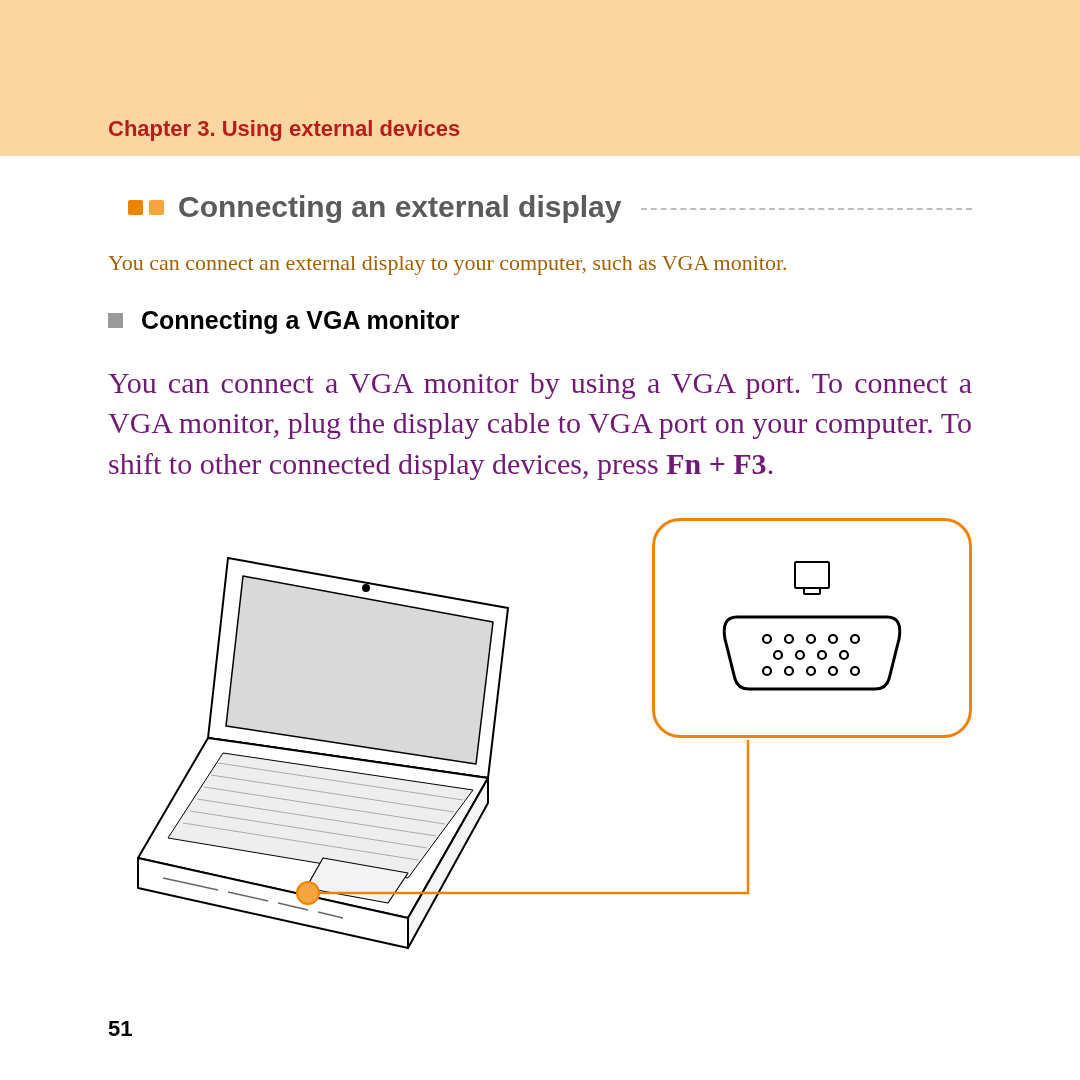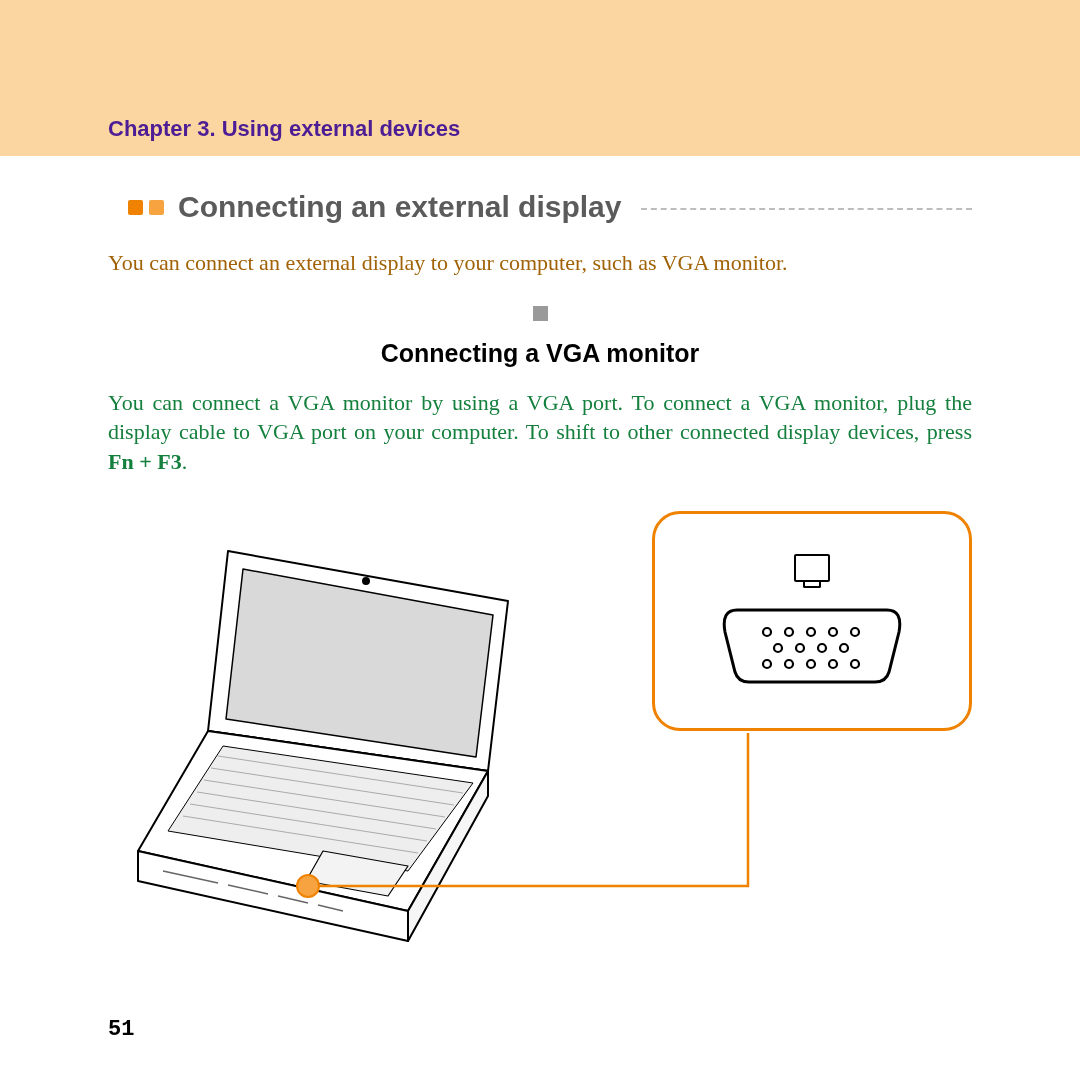--- a/index.html
+++ b/index.html
@@ -20,21 +20,21 @@
     width: 100%;
     position: relative;
   }
   .chapter-title {
     position: absolute;
     left: 108px;
     bottom: 14px;
     font-family: Arial, Helvetica, sans-serif;
     font-weight: bold;
     font-size: 22px;
-    color: #4c1d95;
+    color: #b91c1c;
   }
   .content {
     padding: 34px 108px 0 108px;
   }
   .h1-row {
     display: flex;
     align-items: center;
     gap: 6px;
     margin-bottom: 24px;
     padding-left: 20px;
@@ -66,37 +66,36 @@
     color: #a16207;
     line-height: 1.35;
     text-align: justify;
     text-justify: inter-word;
     margin: 0 0 28px 0;
   }
   .h2-row {
     display: flex;
     align-items: center;
     gap: 18px;
-    margin-bottom: 20px;
-    flex-direction: column;
+    margin-bottom: 28px;
   }
   .sq-grey {
     width: 15px; height: 15px;
     background: #9a9a9a;
     flex: 0 0 auto;
   }
   .h2-text {
     font-family: Arial, Helvetica, sans-serif;
     font-weight: bold;
     font-size: 25px;
     color: #000;
   }
   .body-p {
-    font-size: 22px;
-    color: #15803d;
+    font-size: 30px;
+    color: #701a75;
     line-height: 1.35;
     text-align: justify;
   }
   .body-p .bold { font-weight: bold; font-family: Georgia, serif; }
   .figure-area {
     position: relative;
     width: 864px;
     height: 490px;
     margin-top: 34px;
   }
@@ -146,21 +145,21 @@
   .leader-svg {
     position: absolute;
     left: 0; top: 0;
     width: 864px; height: 490px;
     pointer-events: none;
   }
   .page-number {
     position: absolute;
     left: 108px;
     bottom: 38px;
-    font-family: Liberation Mono, monospace;
+    font-family: Liberation Sans, sans-serif;
     font-weight: bold;
     font-size: 22px;
     color: #000;
   }
 </style>
 </head>
 <body>
 
 <div class="page">
 

